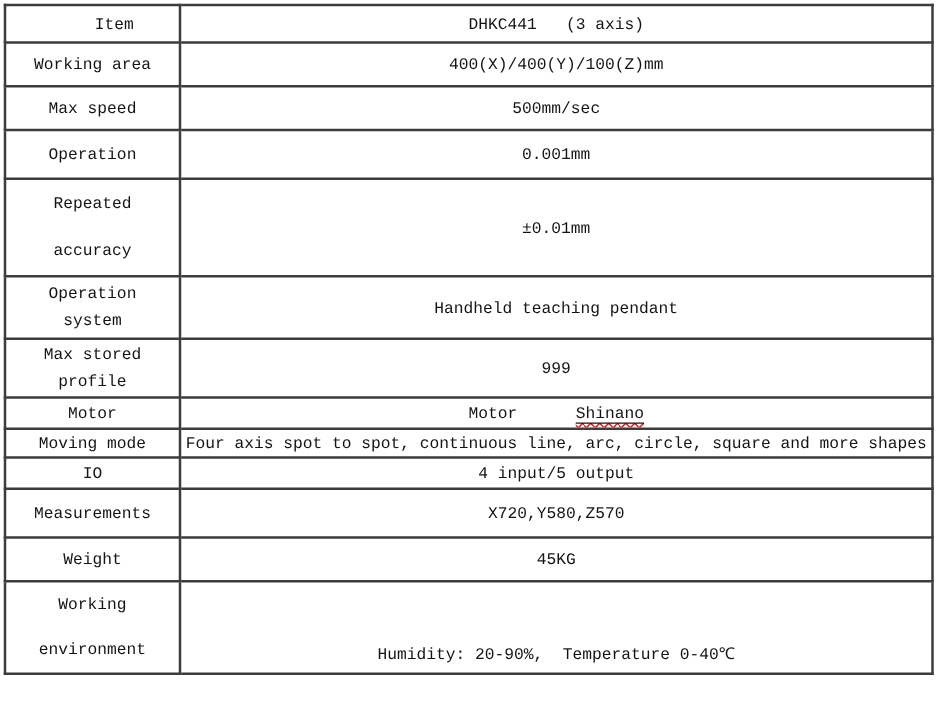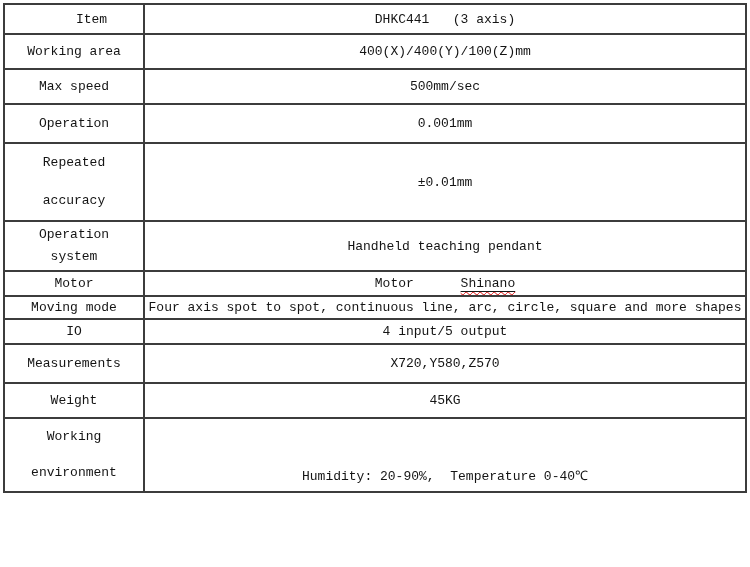--- a/index.html
+++ b/index.html
@@ -66,20 +66,25 @@
     <tr class="h78">
       <td class="label lh38">Repeated
 accuracy</td>
       <td class="value">±0.01mm</td>
     </tr>
     <tr class="h50">
       <td class="label lh22">Operation
 system</td>
       <td class="value">Handheld teaching pendant</td>
     </tr>
+    <tr class="h47">
+      <td class="label lh22">Max stored
+profile</td>
+      <td class="value">999</td>
+    </tr>
     <tr class="h25">
       <td class="label">Motor</td>
       <td class="value"><span>Motor </span><span class="u-wavy"><span class="u-solid">Shinano</span></span></td>
     </tr>
     <tr class="h23">
       <td class="label">Moving mode</td>
       <td class="value">Four axis spot to spot, continuous line, arc, circle, square and more shapes</td>
     </tr>
     <tr class="h25">
       <td class="label">IO</td>

